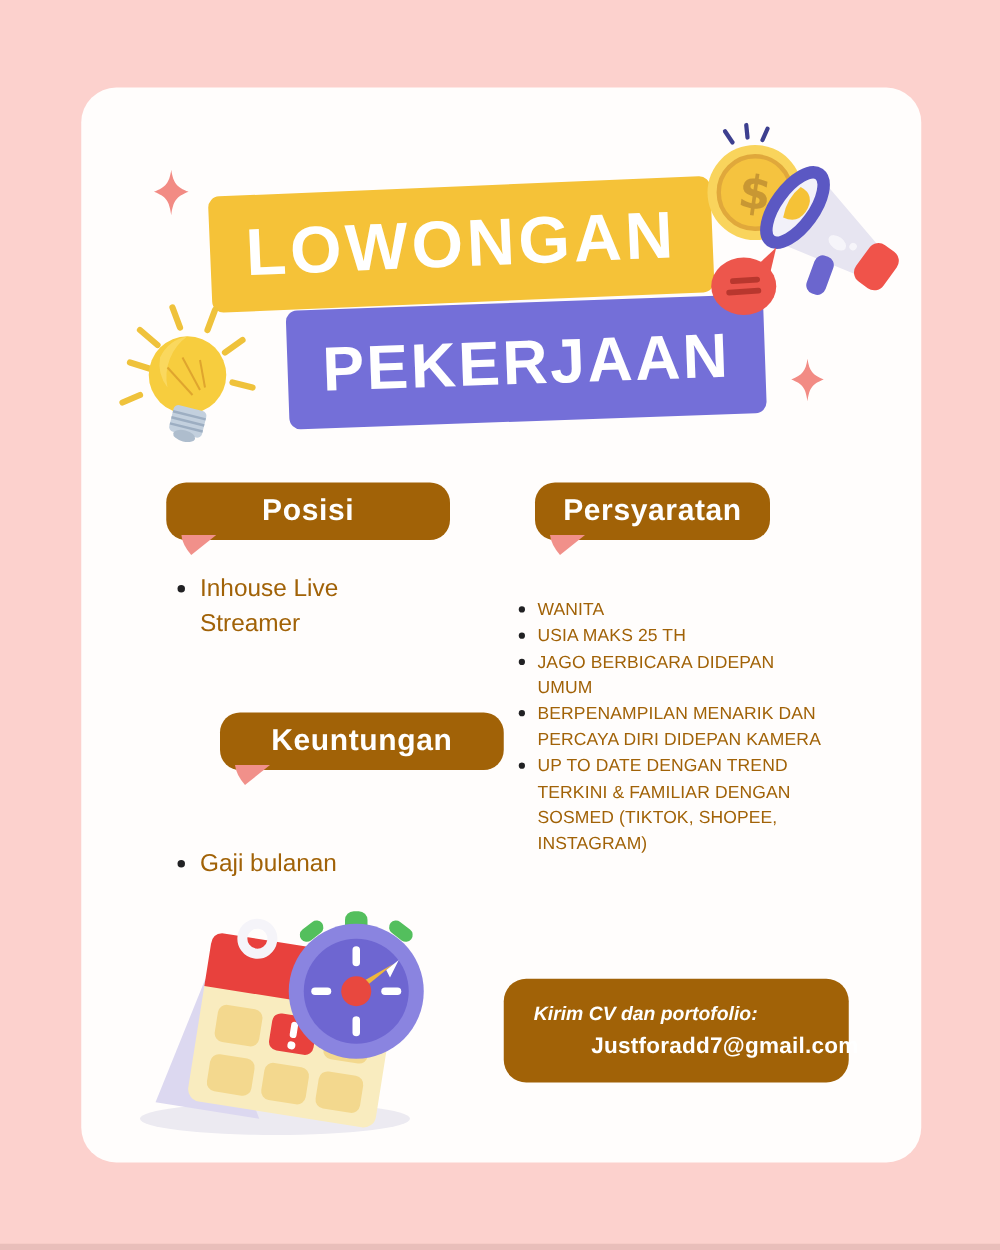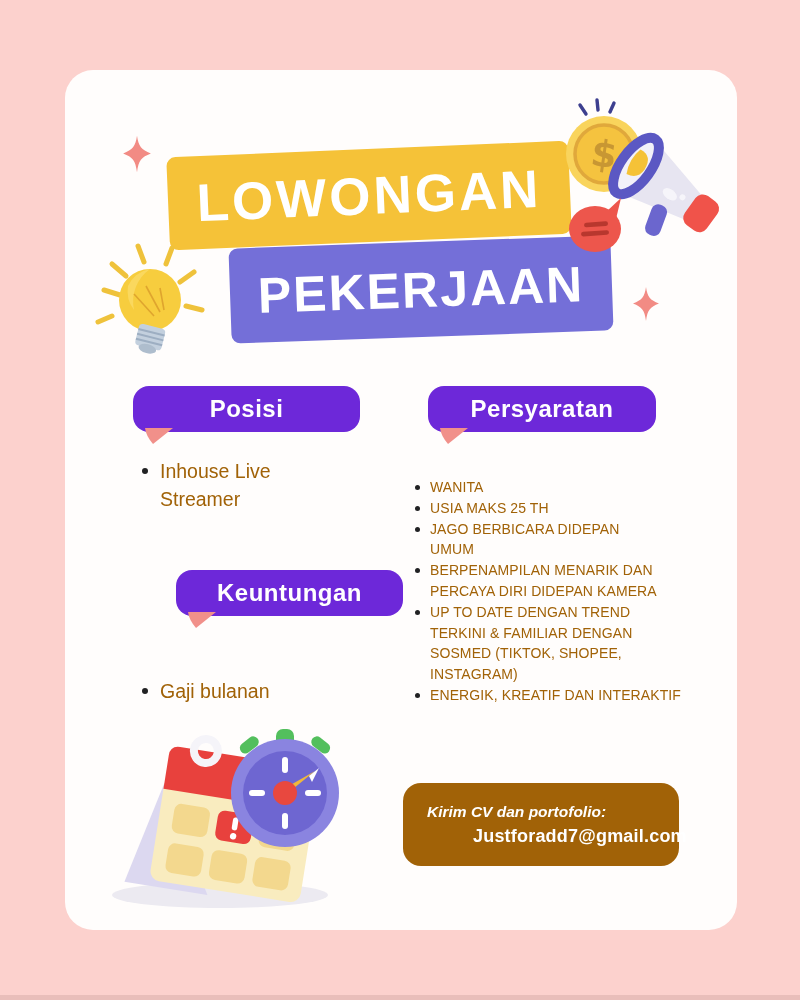--- a/index.html
+++ b/index.html
@@ -31,27 +31,27 @@
   .banner-purple {
     left:230px; top:242px; width:382px; height:95px;
     background:#746FD8; transform:rotate(-2deg);
     font-size:50px; letter-spacing:2px;
   }
   
   .deco { position:absolute; }
   
   .badge {
     position:absolute; width:227px; height:46px;
-    background:#6d28d9; border-radius:16px;
+    background:#a16207; border-radius:16px;
     display:flex; align-items:center; justify-content:center;
     color:#FFFFFF; font-weight:bold; font-size:24px; letter-spacing:.5px;
   }
   .badge .tail { position:absolute; left:12px; bottom:-13px; }
   .badge-posisi      { left:133px; top:386px; }
-  .badge-persyaratan { left:428px; top:386px; width:228px;text-align:right; }
+  .badge-persyaratan { left:428px; top:386px; width:188px;text-align:right; }
   .badge-keuntungan  { left:133px; top:570px;margin-left:43px; }
   
   ul.plist { list-style:none; position:absolute; color:#a16207; }
   ul.plist li { position:relative; white-space:pre-line; }
   ul.plist li::before {
     content:""; position:absolute; border-radius:50%; background:#212123;
   }
   ul.list-big { left:140px; top:457px; width:200px; }
   ul.list-big li { font-size:19.5px; line-height:28px; padding-left:20px; }
   ul.list-big li::before { width:6px; height:6px; left:2px; top:11px; }
@@ -176,21 +176,20 @@
     <li>WANITA</li>
     <li>USIA MAKS 25 TH</li>
     <li>JAGO BERBICARA DIDEPAN
 UMUM</li>
     <li>BERPENAMPILAN MENARIK DAN
 PERCAYA DIRI DIDEPAN KAMERA</li>
     <li>UP TO DATE DENGAN TREND
 TERKINI &amp; FAMILIAR DENGAN
 SOSMED (TIKTOK, SHOPEE,
 INSTAGRAM)</li>
-    <li>ENERGIK, KREATIF DAN INTERAKTIF</li>
   </ul>
 <ul class="plist list-benefit">
     <li>Gaji bulanan</li>
   </ul>
 
 <svg class="deco" style="left:95px; top:715px;" width="260" height="200" viewBox="0 0 260 200">
   <ellipse cx="125" cy="180" rx="108" ry="13" fill="#ECEAF1"></ellipse>
   <g transform="rotate(9 130 120)">
     <polygon points="62,78 38,182 122,182" fill="#DCD8F0"></polygon>
     <rect x="62" y="72" width="152" height="104" rx="10" fill="#F9ECBF"></rect>

